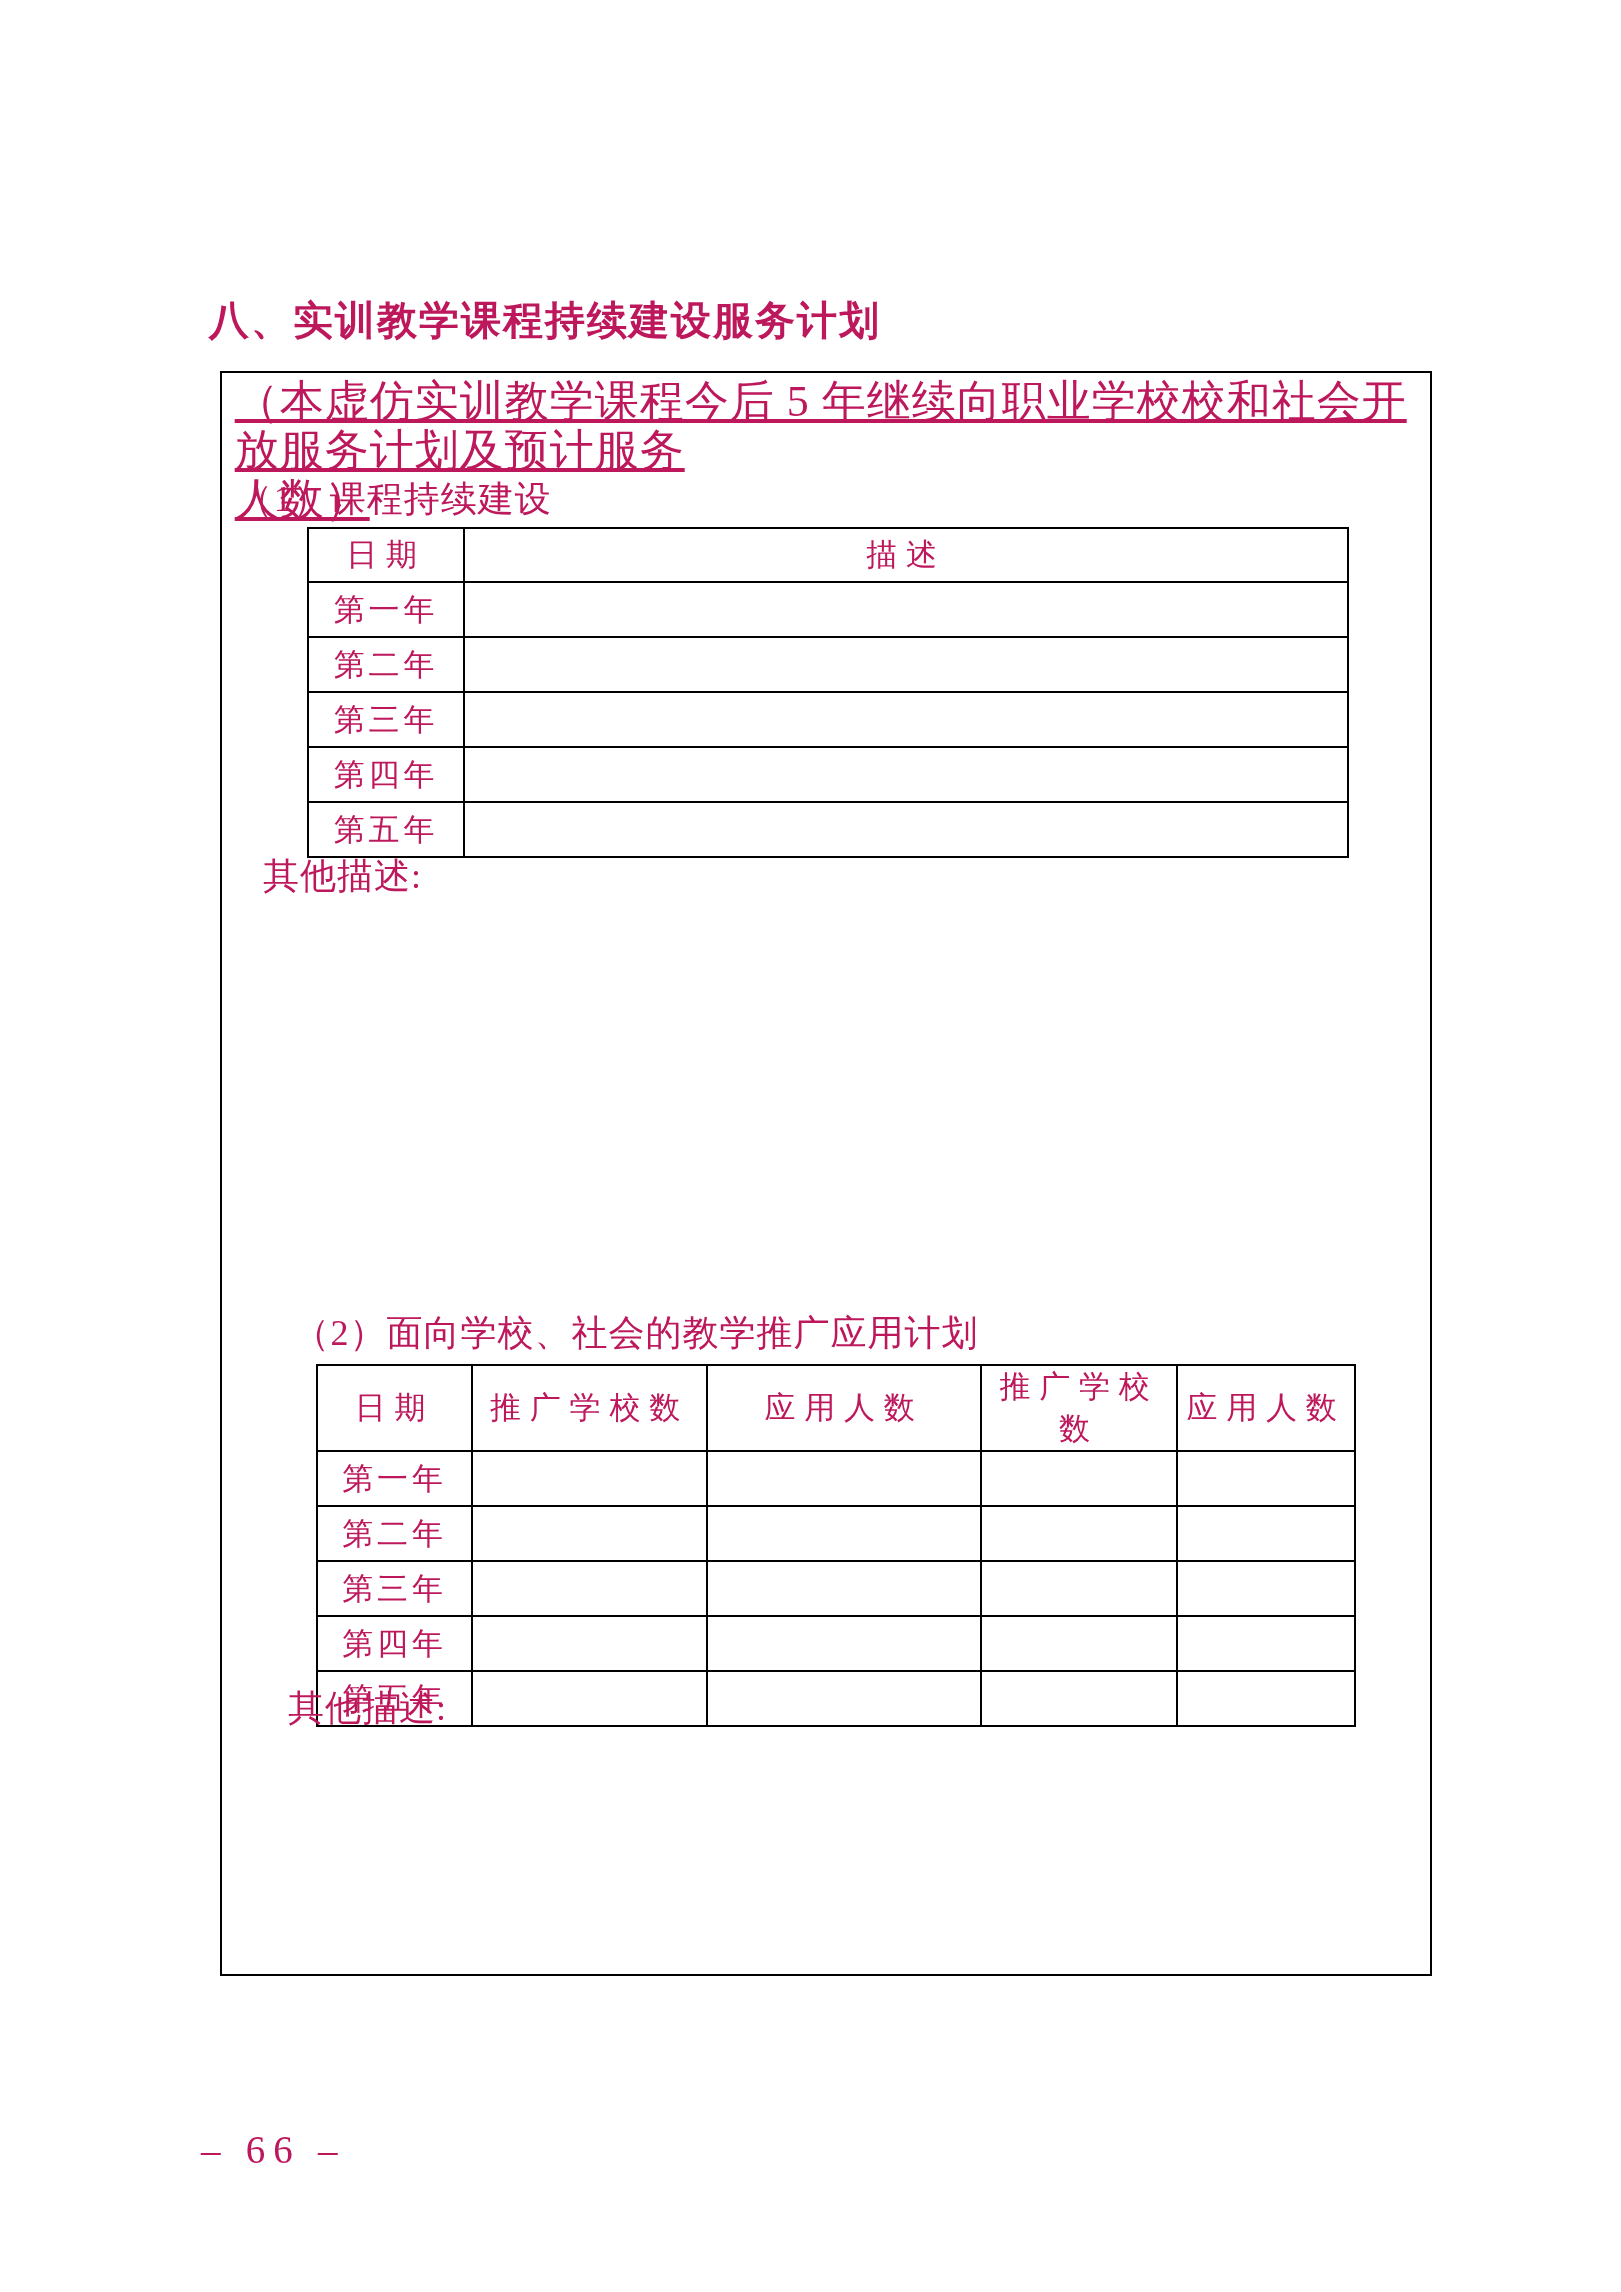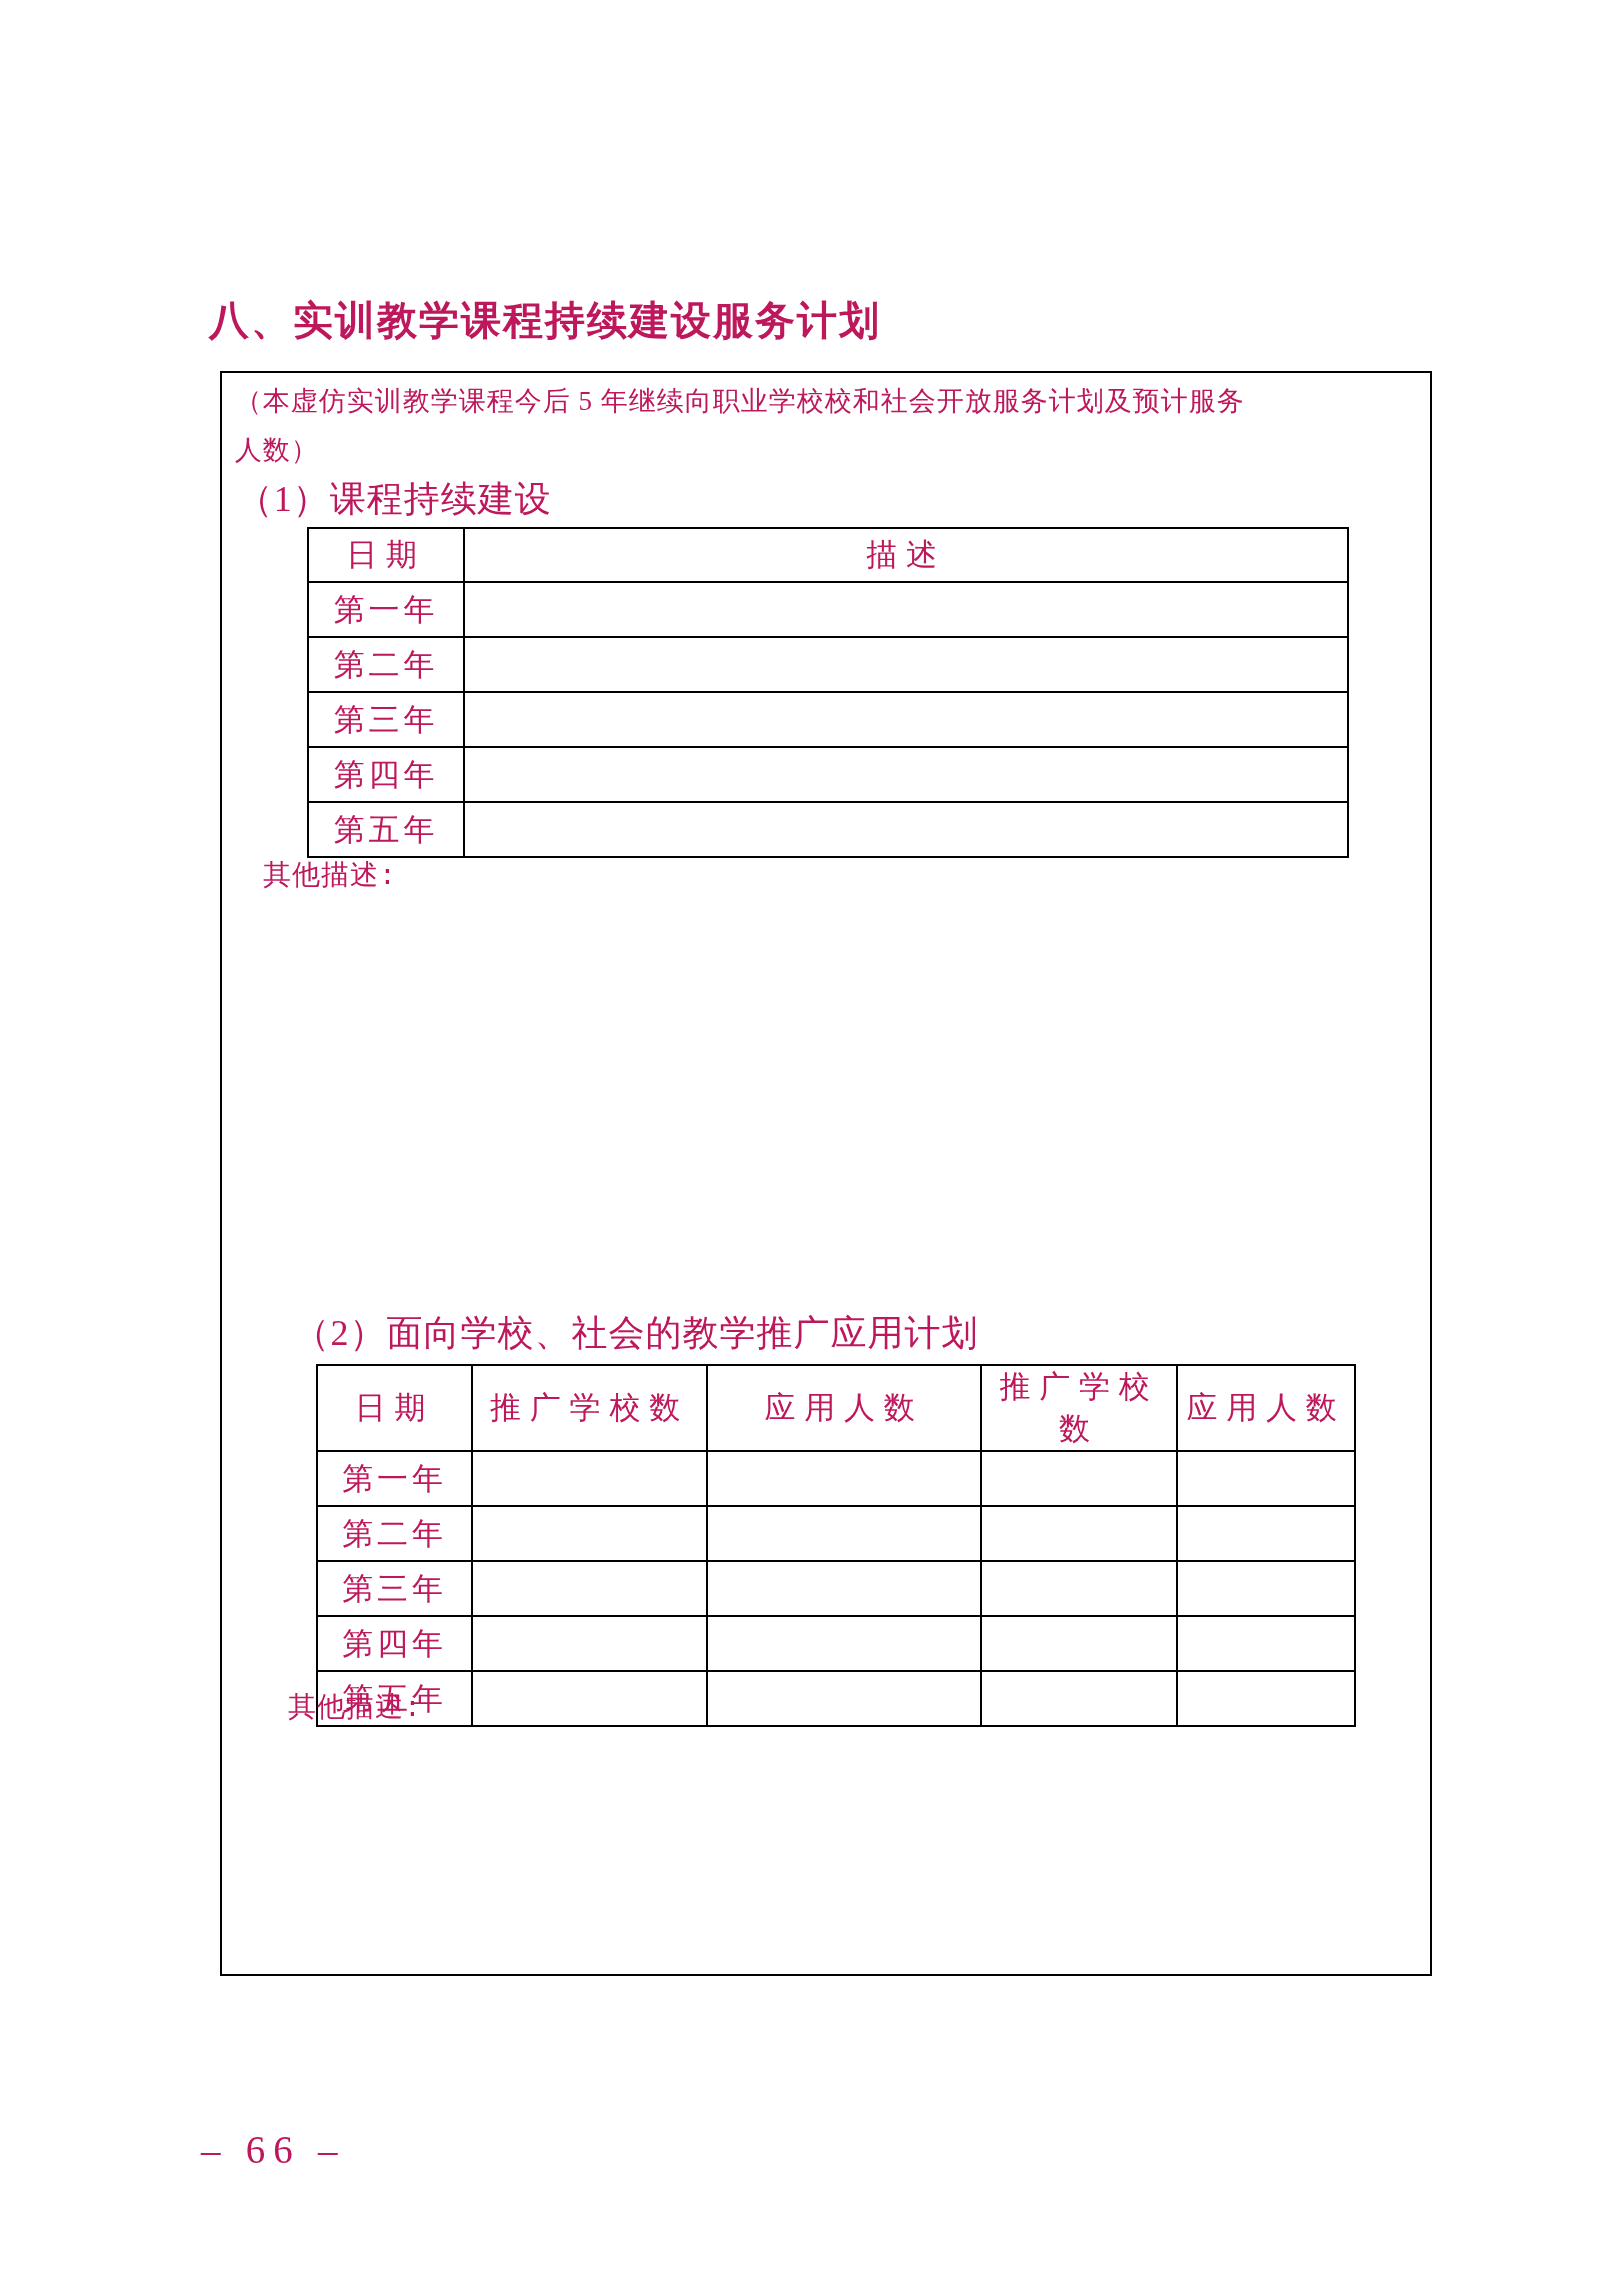--- a/index.html
+++ b/index.html
@@ -22,37 +22,37 @@
   }
   .form-box {
     position:absolute; left:220px; top:371px;
     width:1212px; height:1605px;
     border:2px solid #000;
     box-sizing:border-box;
   }
   .intro {
     position:absolute; left:12.7px; top:3.9px;
     width:1184px;
-    font-size:27px; line-height:49px;
+    font-size:44px; line-height:49px;
     letter-spacing:1px;
+    text-decoration:underline;
   }
   .sec-heading {
     position:absolute;
     font-size:36px; line-height:49px;
     letter-spacing:1px;
     white-space:nowrap;
   }
   .s1-heading { left:14.7px; top:102px; }
   .s2-heading { left:26.5px; top:936px;margin-left:45px; }
   .other-label {
     position:absolute;
-    font-size:28px; line-height:43px;
+    font-size:36px; line-height:43px;
     letter-spacing:1px;
     white-space:nowrap;
-    font-family:Liberation Mono, monospace;
   }
   .other-1 { left:41px; top:482px; }
   .other-2 { left:66px; top:1314px; }
   table.form-table {
     position:absolute;
     border-collapse:collapse;
     table-layout:fixed;
     font-size:31px;
     border-radius:7px;
   }

